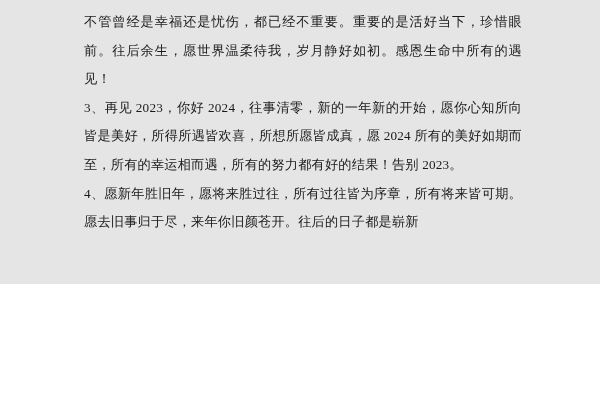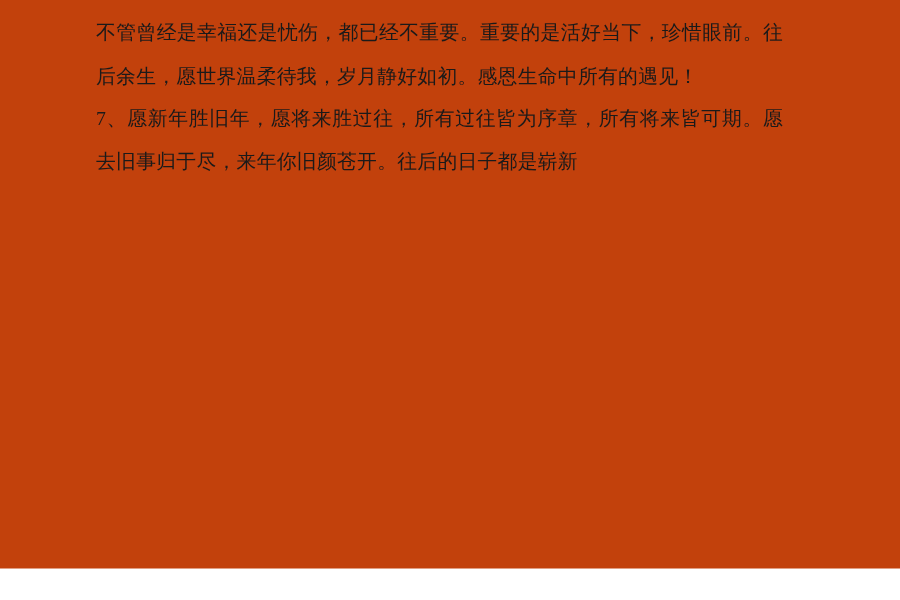--- a/index.html
+++ b/index.html
@@ -9,24 +9,24 @@
   }
   body {
     width: 600px;
     height: 400px;
     overflow: hidden;
     font-family: "Liberation Serif", "DejaVu Serif", serif;
   }
   .page {
     position: relative;
     width: 600px;
-    height: 379px;
-    background: #c2410c;
+    height: 284px;
+    background: #e5e5e5;
     box-sizing: border-box;
-    padding: 8px 78px 0 64px;
+    padding: 8px 78px 0 84px;
   }
   .para {
     font-size: 13.2px;
     line-height: 28.6px;
     color: #1a1a1a;
     text-align: justify;
     text-justify: inter-ideograph;
     margin: 0 0 0 0;
     letter-spacing: 0.2px;
     word-break: break-all;
@@ -37,14 +37,15 @@
   
   .clipped {
     overflow: hidden;
   }
 </style>
 </head>
 <body>
 
 <div class="page">
   <p class="para">不管曾经是幸福还是忧伤，都已经不重要。重要的是活好当下，珍惜眼前。往后余生，愿世界温柔待我，岁月静好如初。感恩生命中所有的遇见！</p>
-  <p class="para clipped">7、愿新年胜旧年，愿将来胜过往，所有过往皆为序章，所有将来皆可期。愿去旧事归于尽，来年你旧颜苍开。往后的日子都是崭新</p>
+  <p class="para">3、再见 2023，你好 2024，往事清零，新的一年新的开始，愿你心知所向皆是美好，所得所遇皆欢喜，所想所愿皆成真，愿 2024 所有的美好如期而至，所有的幸运相而遇，所有的努力都有好的结果！告别 2023。</p>
+  <p class="para clipped">4、愿新年胜旧年，愿将来胜过往，所有过往皆为序章，所有将来皆可期。愿去旧事归于尽，来年你旧颜苍开。往后的日子都是崭新</p>
 </div>
 
 </body></html>

